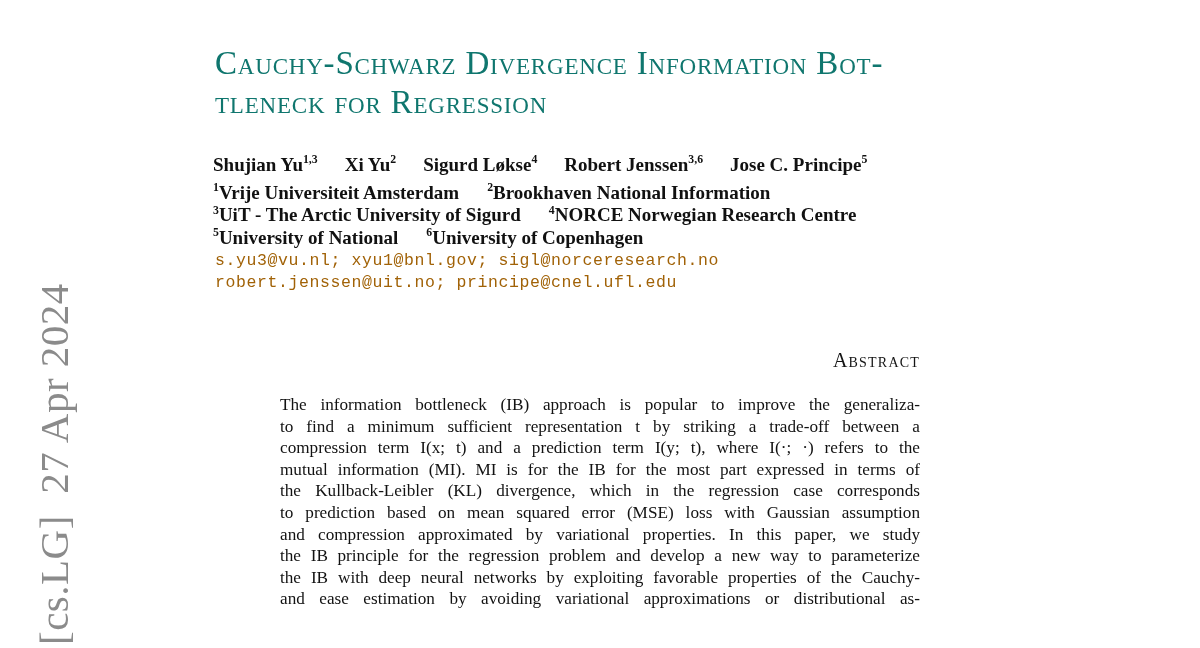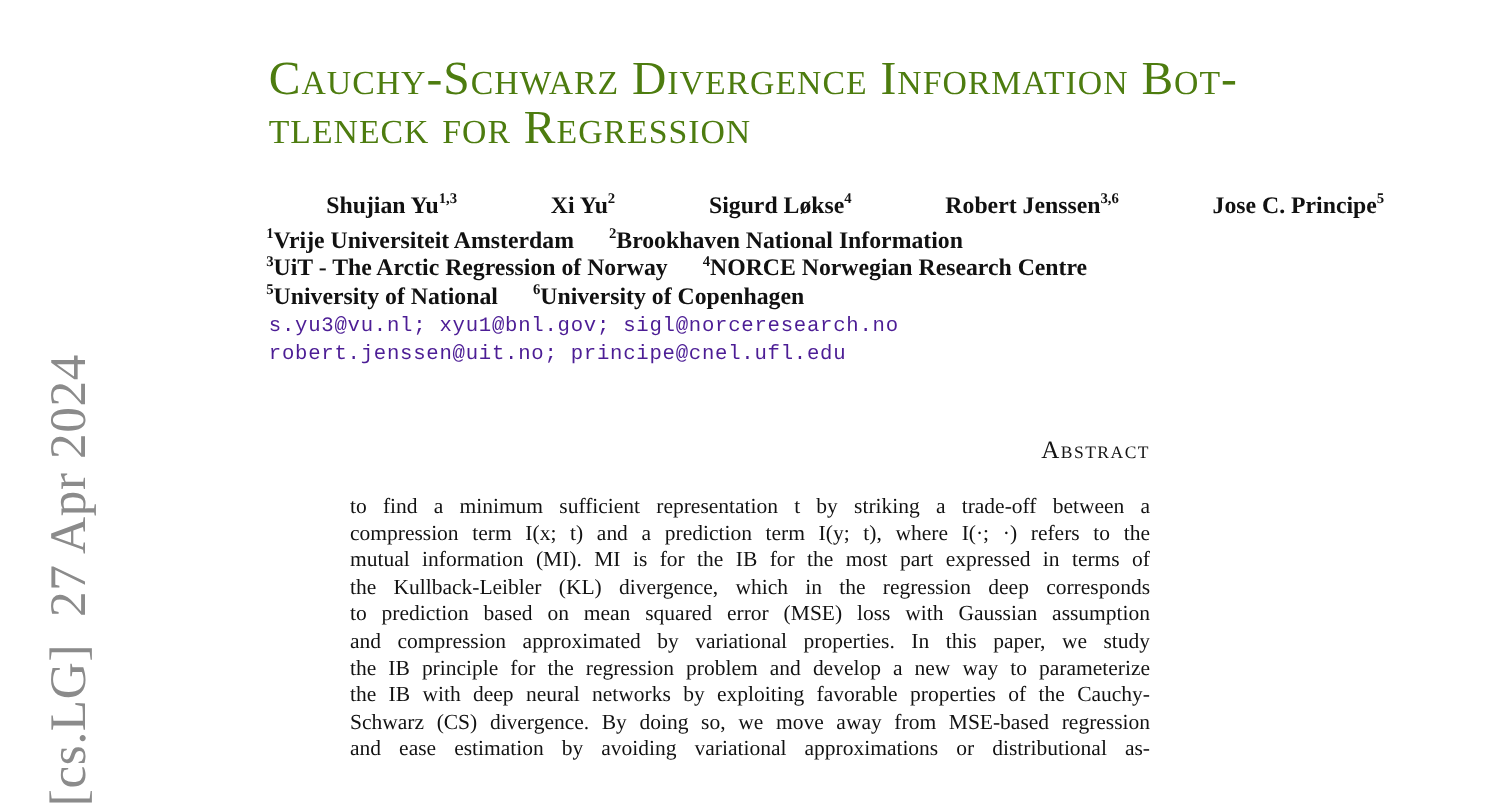--- a/index.html
+++ b/index.html
@@ -28,39 +28,39 @@
     text-align: left;
     letter-spacing: 0.5px;
   }
 
   
   .title {
     position: absolute;
     left: 215px;
     top: 44px;
     width: 800px;
-    font-size: 38px;
+    font-size: 33px;
     line-height: 39px;
     font-variant: small-caps;
     letter-spacing: 0.8px;
-    color: #4d7c0f;
+    color: #0f766e;
   }
 
   
   .authors {
     position: absolute;
     left: 213px;
     top: 153px;
     width: 760px;
     font-size: 19px;
     line-height: 24px;
     font-weight: bold;
     white-space: nowrap;
   }
-  .author { margin-right: 27px; margin-left: 48px; }
+  .author { margin-right: 27px; }
   .author:last-child { margin-right: 0; }
   sup.auth-sup, sup.affil-sup {
     font-size: 62%;
     font-weight: inherit;
     line-height: 0;
     position: relative;
     top: -0.05em;
     vertical-align: super;
   }
 
@@ -80,21 +80,21 @@
   
   .emails {
     position: absolute;
     left: 215px;
     top: 250px;
     width: 760px;
     font-family: "Liberation Mono", "DejaVu Sans Mono", monospace;
     font-size: 16.5px;
     line-height: 22px;
     letter-spacing: 0.6px;
-    color: #4c1d95;
+    color: #a16207;
     white-space: nowrap;
   }
 
   
   .abstract-heading {
     position: absolute;
     left: 280px;
     top: 349px;
     width: 640px;
     text-align: right;
@@ -133,40 +133,40 @@
 
   <div class="authors">
     <span class="author"><span>Shujian Yu</span><sup class="auth-sup">1,3</sup></span><span class="author"><span>Xi Yu</span><sup class="auth-sup">2</sup></span><span class="author"><span>Sigurd Løkse</span><sup class="auth-sup">4</sup></span><span class="author"><span>Robert Jenssen</span><sup class="auth-sup">3,6</sup></span><span class="author"><span>Jose C. Principe</span><sup class="auth-sup">5</sup></span>
   </div>
 
   <div class="affiliations">
     <div class="affil-line">
       <span class="affil"><sup class="affil-sup">1</sup><span>Vrije Universiteit Amsterdam</span></span><span class="affil"><sup class="affil-sup">2</sup><span>Brookhaven National Information</span></span>
     </div>
     <div class="affil-line">
-      <span class="affil"><sup class="affil-sup">3</sup><span>UiT - The Arctic Regression of Norway</span></span><span class="affil"><sup class="affil-sup">4</sup><span>NORCE Norwegian Research Centre</span></span>
+      <span class="affil"><sup class="affil-sup">3</sup><span>UiT - The Arctic University of Sigurd</span></span><span class="affil"><sup class="affil-sup">4</sup><span>NORCE Norwegian Research Centre</span></span>
     </div>
     <div class="affil-line">
       <span class="affil"><sup class="affil-sup">5</sup><span>University of National</span></span><span class="affil"><sup class="affil-sup">6</sup><span>University of Copenhagen</span></span>
     </div>
   </div>
 
   <div class="emails">
     <div>s.yu3@vu.nl; xyu1@bnl.gov; sigl@norceresearch.no</div>
     <div>robert.jenssen@uit.no; principe@cnel.ufl.edu</div>
   </div>
 
   <div class="abstract-heading">Abstract</div>
 
   <div class="abstract-body">
+    <div class="abstract-line">The information bottleneck (IB) approach is popular to improve the generaliza-</div>
     <div class="abstract-line">to find a minimum sufficient representation t by striking a trade-off between a</div>
     <div class="abstract-line">compression term I(x; t) and a prediction term I(y; t), where I(·; ·) refers to the</div>
     <div class="abstract-line">mutual information (MI). MI is for the IB for the most part expressed in terms of</div>
-    <div class="abstract-line">the Kullback-Leibler (KL) divergence, which in the regression deep corresponds</div>
+    <div class="abstract-line">the Kullback-Leibler (KL) divergence, which in the regression case corresponds</div>
     <div class="abstract-line">to prediction based on mean squared error (MSE) loss with Gaussian assumption</div>
     <div class="abstract-line">and compression approximated by variational properties. In this paper, we study</div>
     <div class="abstract-line">the IB principle for the regression problem and develop a new way to parameterize</div>
     <div class="abstract-line">the IB with deep neural networks by exploiting favorable properties of the Cauchy-</div>
-    <div class="abstract-line">Schwarz (CS) divergence. By doing so, we move away from MSE-based regression</div>
     <div class="abstract-line">and ease estimation by avoiding variational approximations or distributional as-</div>
   </div>
 
 </div>
 
 </body></html>

